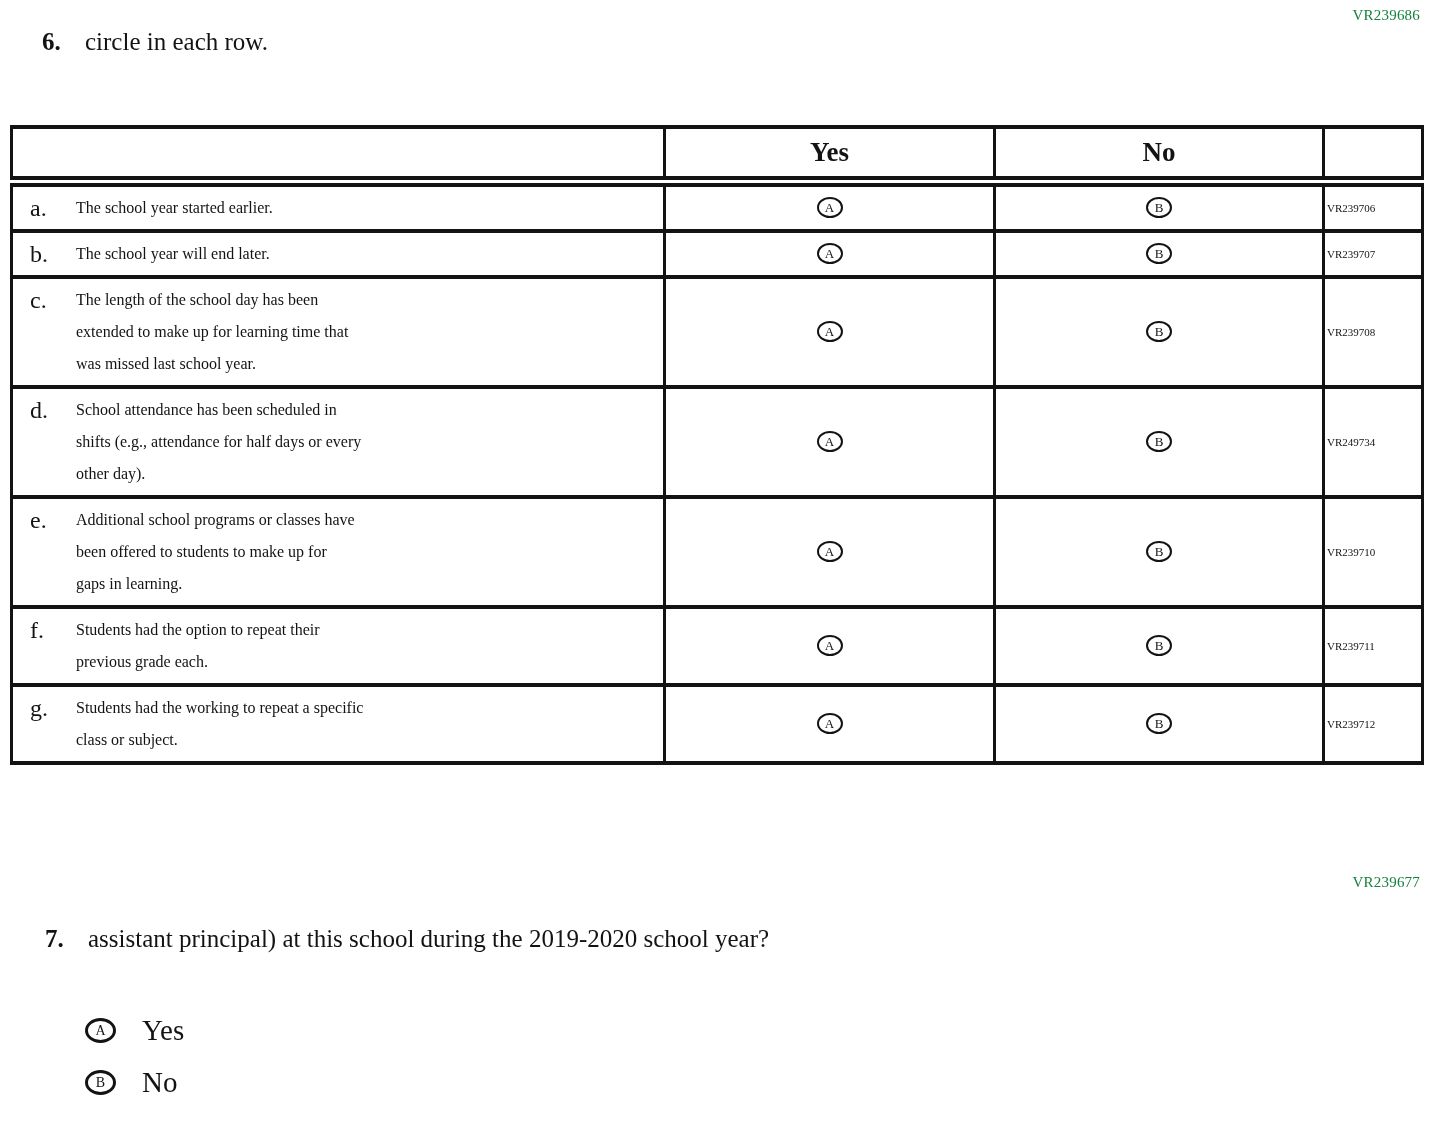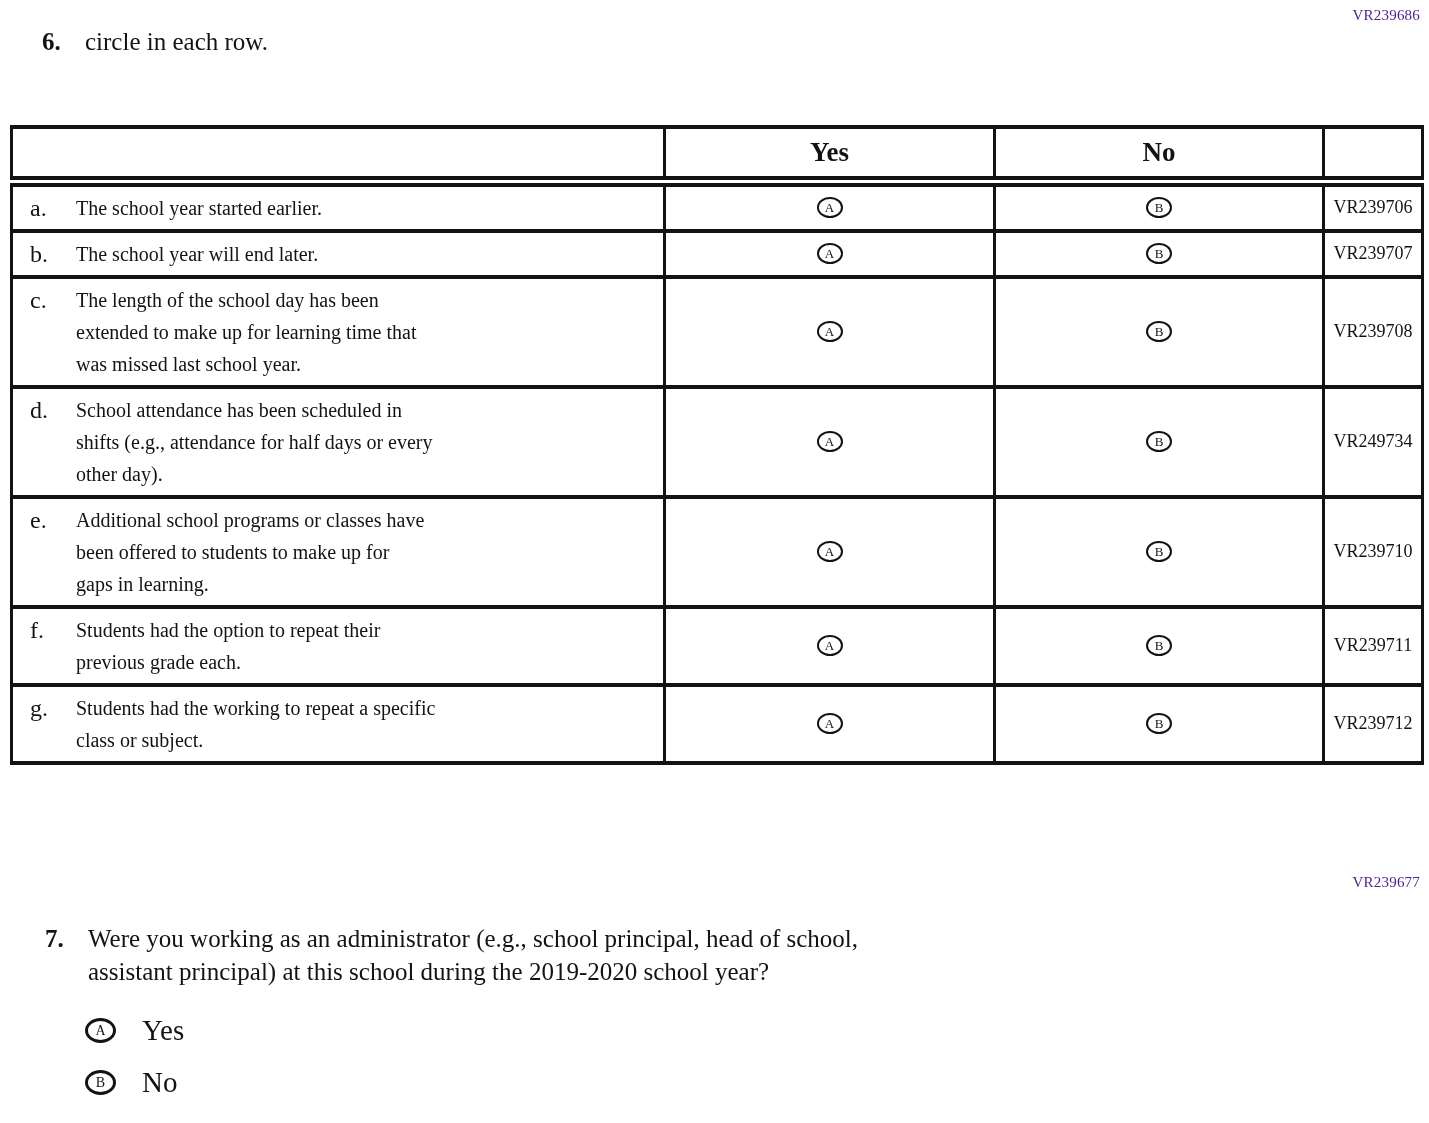--- a/index.html
+++ b/index.html
@@ -11,21 +11,21 @@
     position: relative;
     overflow: hidden;
   }
   .page { position: absolute; inset: 0; }
 
   .vr-code {
     position: absolute;
     right: 9px;
     font-size: 15px;
     letter-spacing: 0.2px;
-    color: #4c1d95;
+    color: #15803d;
   }
   .vr-top { top: 7px; }
   .vr-mid { top: 874px; }
 
   
   .question {
     position: absolute;
     display: flex;
     align-items: flex-start;
   }
@@ -72,29 +72,28 @@
     text-align: center;
     border-bottom: 11px double #131313;
   }
   td.stem-cell { padding: 5px 8px 5px 17px; }
   .stem-flex { display: flex; align-items: flex-start; }
   .stem-letter {
     flex: 0 0 46px;
     font-size: 24px;
     line-height: 32px;
   }
-  .stem-lines { font-size: 20px; line-height: 32px; }
+  .stem-lines { font-size: 16px; line-height: 32px; }
   tr.r1 td { height: 36px; }
   tr.r2 td { height: 65px; }
   tr.r3 td { height: 99px; }
 
   td.bubble-cell { text-align: center; }
   td.vr-cell {
-    font-size: 18px;
-    text-align: center;
+    font-size: 11px;
     padding: 0 2px;
   }
 
   
   .bubble {
     display: inline-flex;
     align-items: center;
     justify-content: center;
     width: 26px; height: 21px;
     border: 2px solid #131313;
@@ -252,21 +251,20 @@
         <td class="vr-cell">VR239712</td>
       </tr>
     </tbody>
   </table>
 
   <div class="vr-code vr-mid">VR239677</div>
 
   <div class="question q7">
     <div class="q-number">7.</div>
     <div class="q-text">
-      <div>Were you working as an administrator (e.g., school principal, head of school,</div>
       <div>assistant principal) at this school during the 2019-2020 school year?</div>
     </div>
   </div>
 
   <div class="option-row opt-1">
     <span class="bubble bubble-lg">A</span>
     <span class="option-label">Yes</span>
   </div>
   <div class="option-row opt-2">
     <span class="bubble bubble-lg">B</span>

